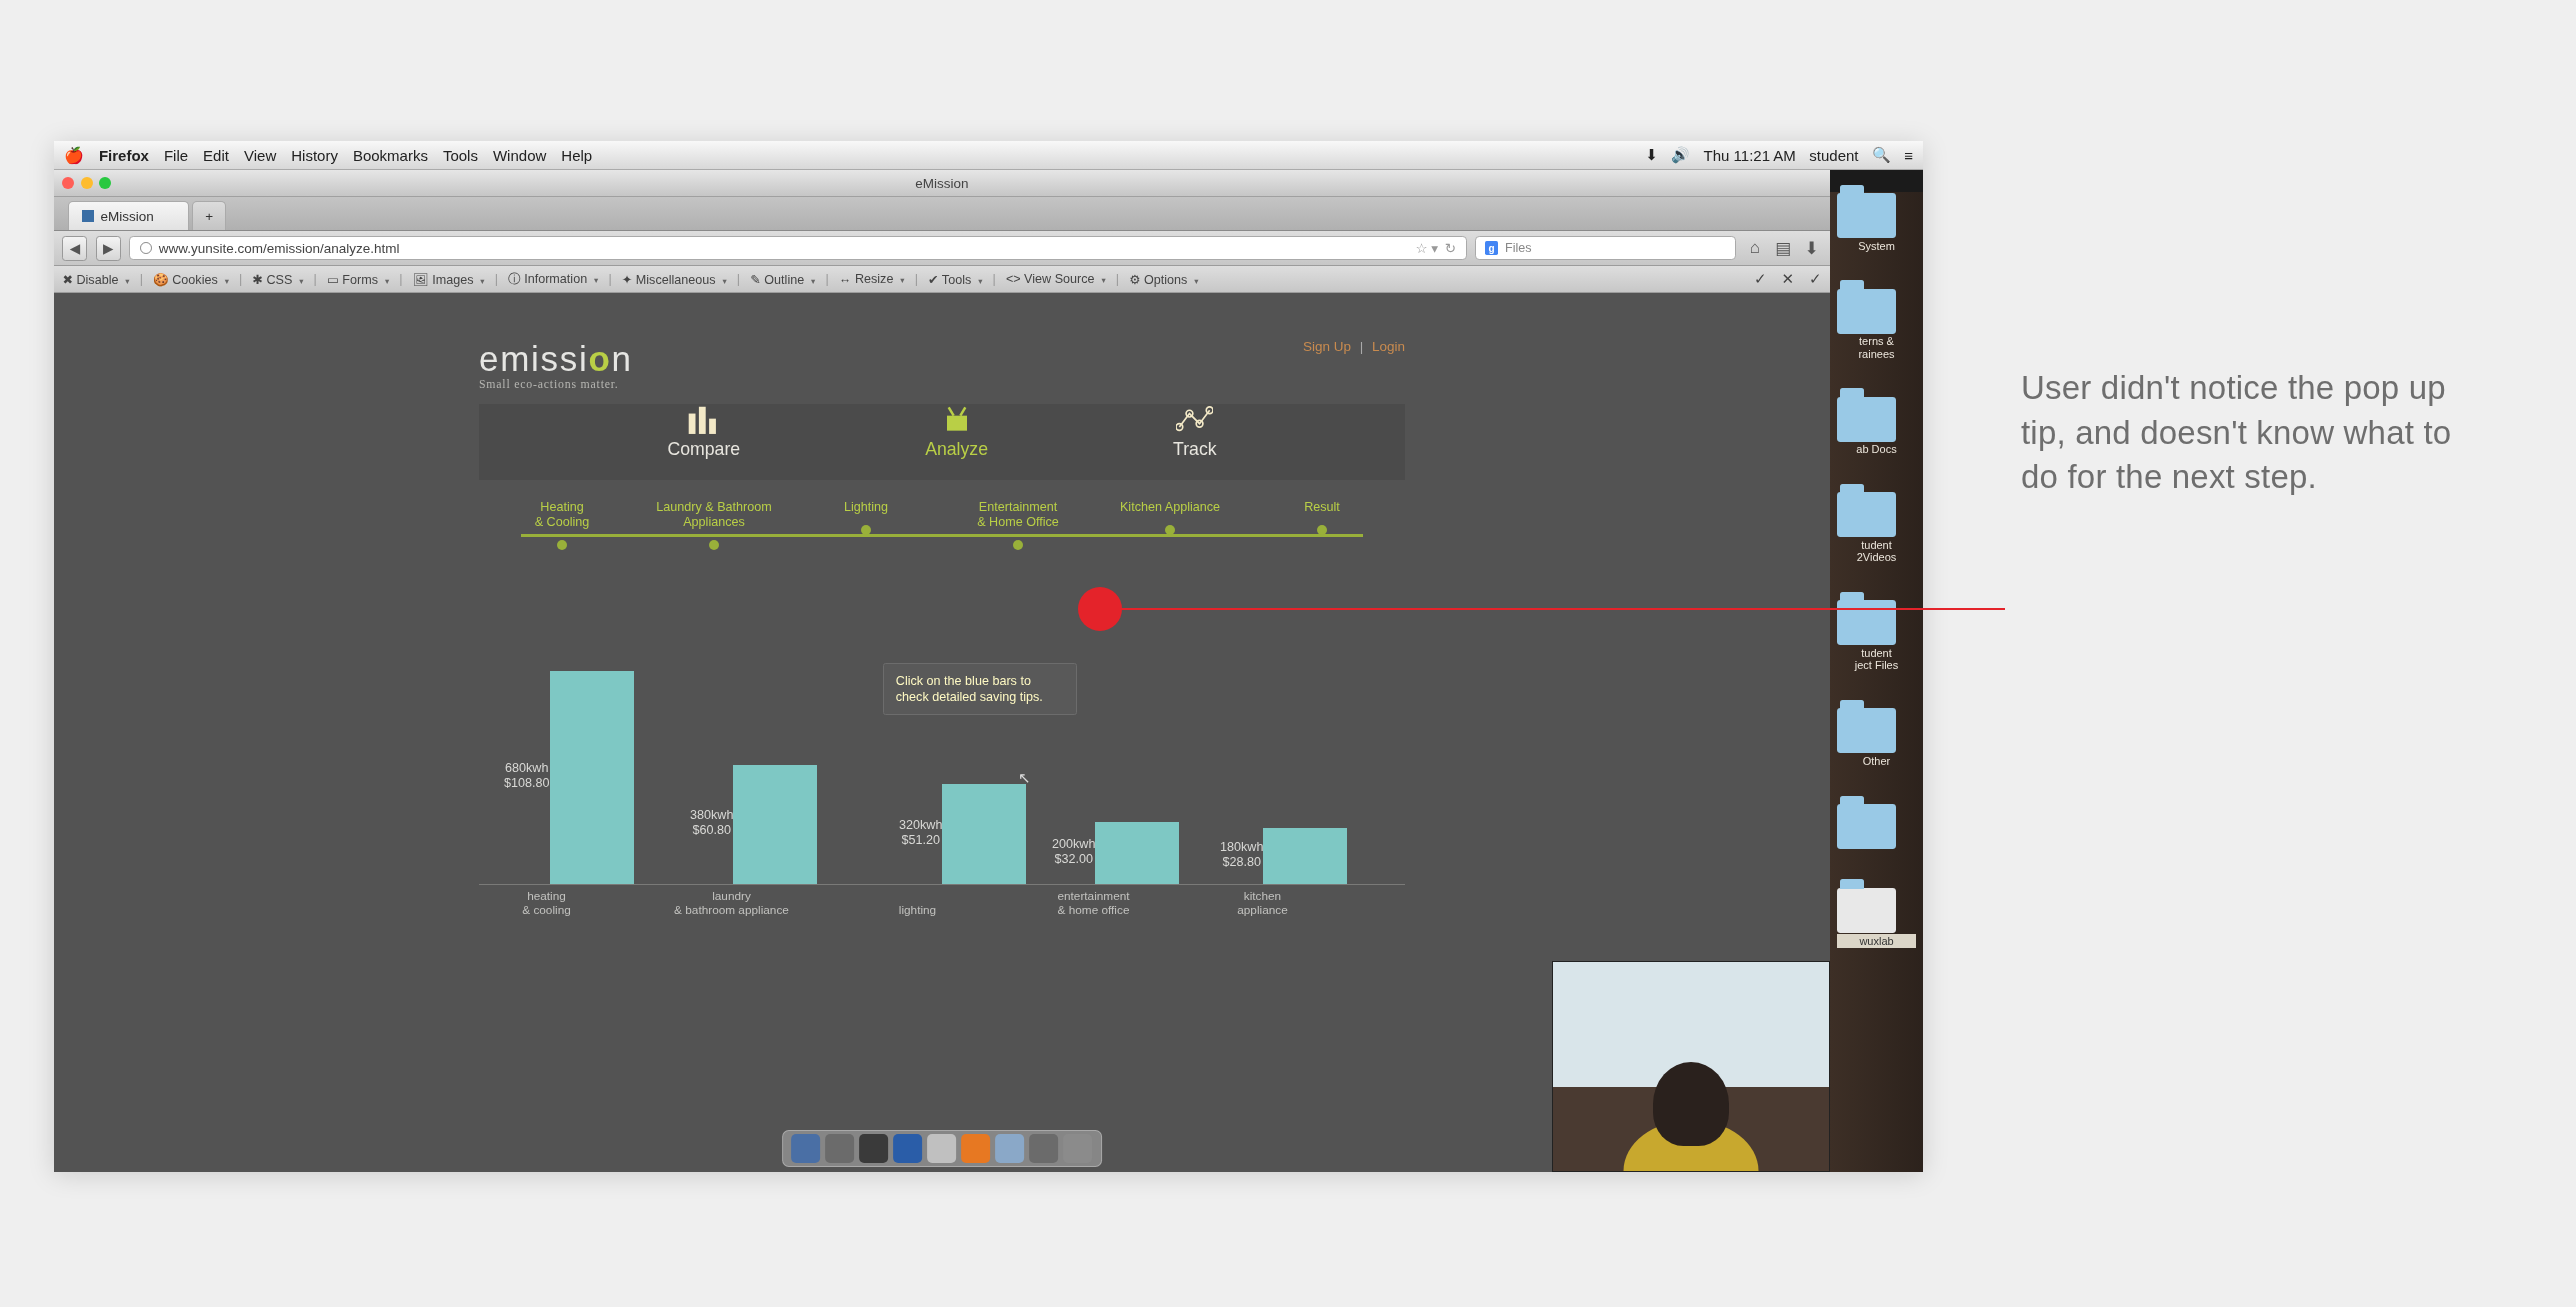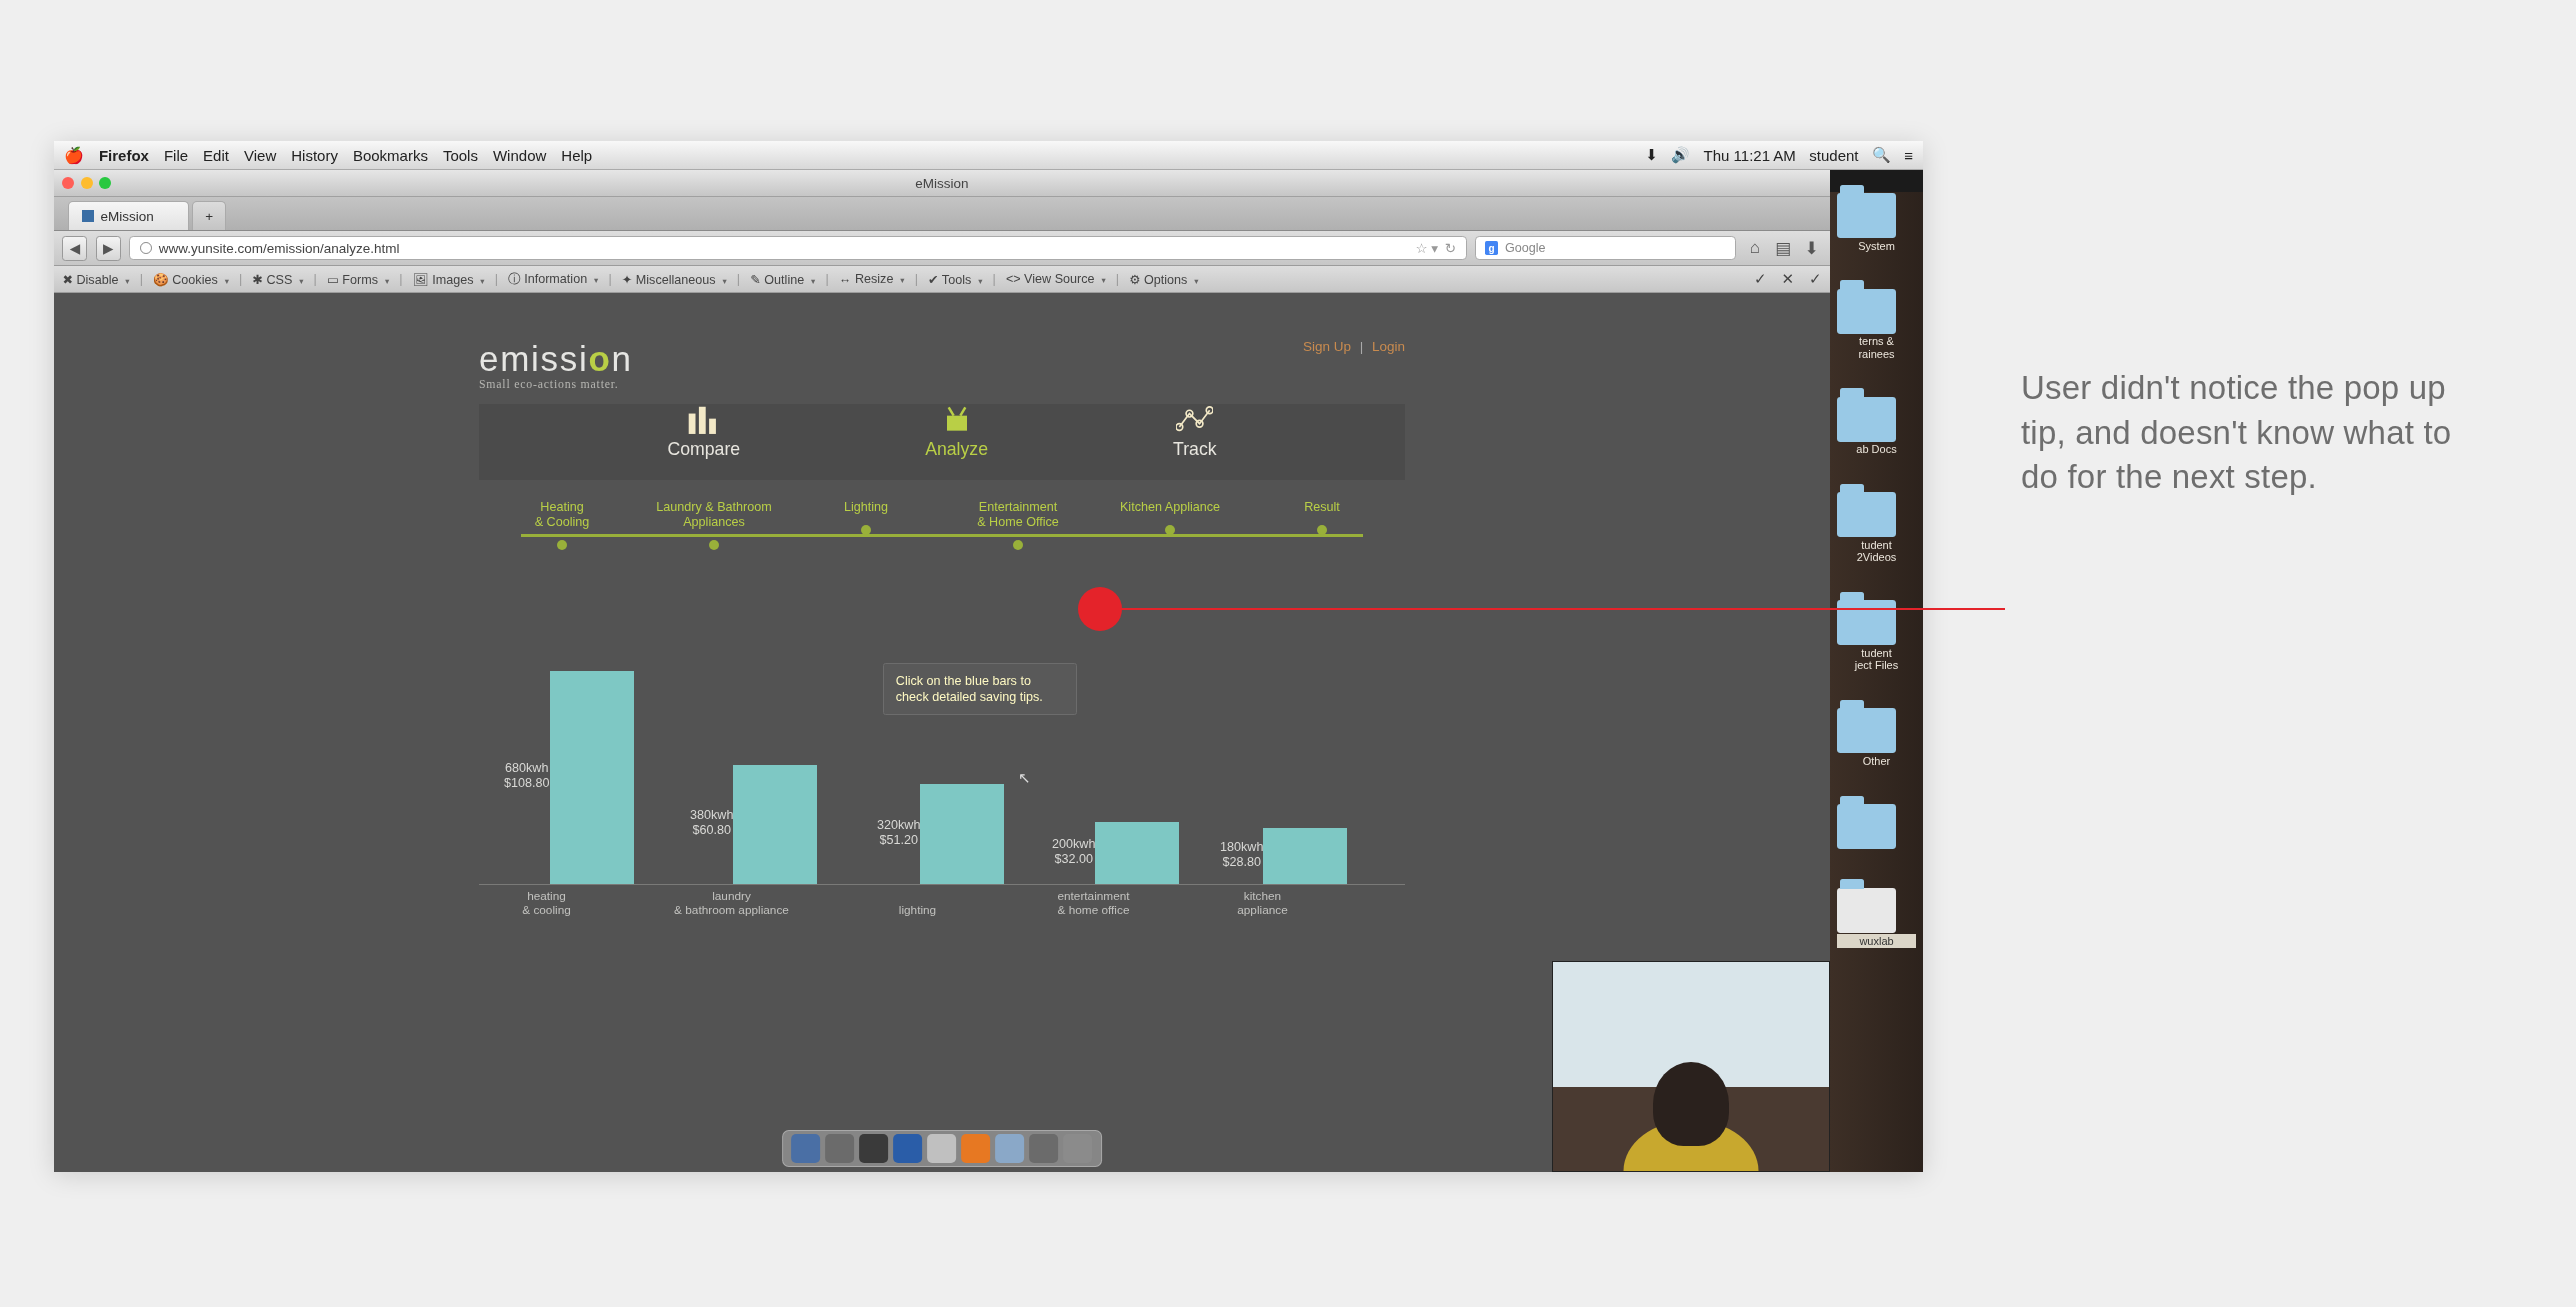--- a/index.html
+++ b/index.html
@@ -395,21 +395,21 @@
       <div class="nav-btn">◀</div>
       <div class="nav-btn">▶</div>
       <div class="url-input">
         <div class="globe"></div>
         <span>www.yunsite.com/emission/analyze.html</span>
         <span style="margin-left:auto;color:#999">☆ ▾</span>
         <span style="color:#999">↻</span>
       </div>
       <div class="search-box">
         <div class="g">g</div>
-        <span>Google</span>
+        <span>Files</span>
       </div>
       <div class="small-btn">⌂</div>
       <div class="small-btn">▤</div>
       <div class="small-btn">⬇</div>
     </div>
 
     <div class="ff-devbar">
       <span>✖ <span>Disable</span> <span class="sep"></span></span>
       <span class="pipe">|</span>
       <span>🍪 <span>Cookies</span> <span class="sep"></span></span>
@@ -507,21 +507,21 @@
               <div class="bar-group" style="left: 25px;">
                 <div class="bar-val">680kwh<br>$108.80</div>
                 <div class="bar" style="height:213px;background:#7ec8c4"></div>
               </div>
               <div class="bar-label" style="left: 0px;">heating<br>&amp; cooling</div>
               <div class="bar-group" style="left: 211px;">
                 <div class="bar-val">380kwh<br>$60.80</div>
                 <div class="bar" style="height:119px;background:#7ec8c4"></div>
               </div>
               <div class="bar-label" style="left: 185px;">laundry<br>&amp; bathroom appliance</div>
-              <div class="bar-group" style="left: 398px;">
+              <div class="bar-group" style="left: 420px;">
                 <div class="bar-val">320kwh<br>$51.20</div>
                 <div class="bar" style="height:100px;background:#7ec8c4"></div>
               </div>
               <div class="bar-label" style="left: 371px;">lighting</div>
               <div class="bar-group" style="left: 573px;">
                 <div class="bar-val">200kwh<br>$32.00</div>
                 <div class="bar" style="height:62px;background:#7ec8c4"></div>
               </div>
               <div class="bar-label" style="left: 547px;">entertainment<br>&amp; home office</div>
               <div class="bar-group" style="left: 741px;">

